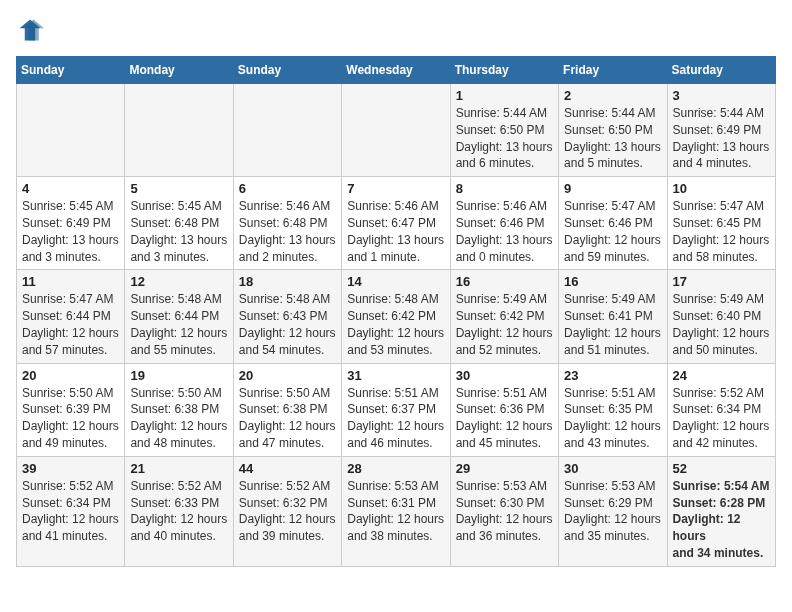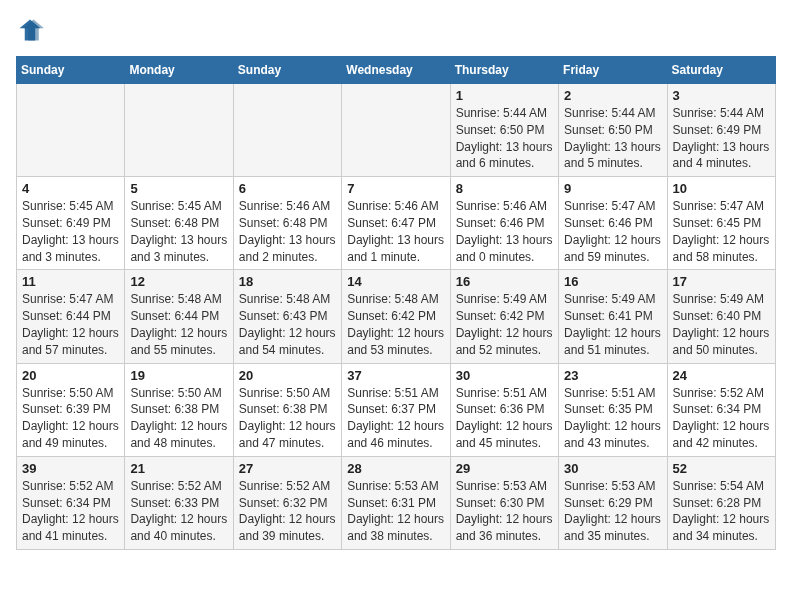--- a/index.html
+++ b/index.html
@@ -266,21 +266,21 @@
 and 48 minutes.</div>
         </td>
         <td>
           <span class="day-number">20</span>
           <div class="day-info" style="white-space: pre-line;">Sunrise: 5:50 AM
 Sunset: 6:38 PM
 Daylight: 12 hours
 and 47 minutes.</div>
         </td>
         <td>
-          <span class="day-number">37</span>
+          <span class="day-number">31</span>
           <div class="day-info" style="white-space: pre-line;">Sunrise: 5:51 AM
 Sunset: 6:37 PM
 Daylight: 12 hours
 and 46 minutes.</div>
         </td>
         <td>
           <span class="day-number">30</span>
           <div class="day-info" style="white-space: pre-line;">Sunrise: 5:51 AM
 Sunset: 6:36 PM
 Daylight: 12 hours
@@ -310,21 +310,21 @@
 and 41 minutes.</div>
         </td>
         <td>
           <span class="day-number">21</span>
           <div class="day-info" style="white-space: pre-line;">Sunrise: 5:52 AM
 Sunset: 6:33 PM
 Daylight: 12 hours
 and 40 minutes.</div>
         </td>
         <td>
-          <span class="day-number">27</span>
+          <span class="day-number">44</span>
           <div class="day-info" style="white-space: pre-line;">Sunrise: 5:52 AM
 Sunset: 6:32 PM
 Daylight: 12 hours
 and 39 minutes.</div>
         </td>
         <td>
           <span class="day-number">28</span>
           <div class="day-info" style="white-space: pre-line;">Sunrise: 5:53 AM
 Sunset: 6:31 PM
 Daylight: 12 hours
@@ -339,20 +339,20 @@
         </td>
         <td>
           <span class="day-number">30</span>
           <div class="day-info" style="white-space: pre-line;">Sunrise: 5:53 AM
 Sunset: 6:29 PM
 Daylight: 12 hours
 and 35 minutes.</div>
         </td>
         <td>
           <span class="day-number">52</span>
-          <div class="day-info" style="white-space: pre-line;">Sunrise: 5:54 AM
+          <div class="day-info" style="white-space: pre-line; font-weight: bold;">Sunrise: 5:54 AM
 Sunset: 6:28 PM
 Daylight: 12 hours
 and 34 minutes.</div>
         </td>
       </tr>
     </tbody>
 </table>
 
 </body></html>

